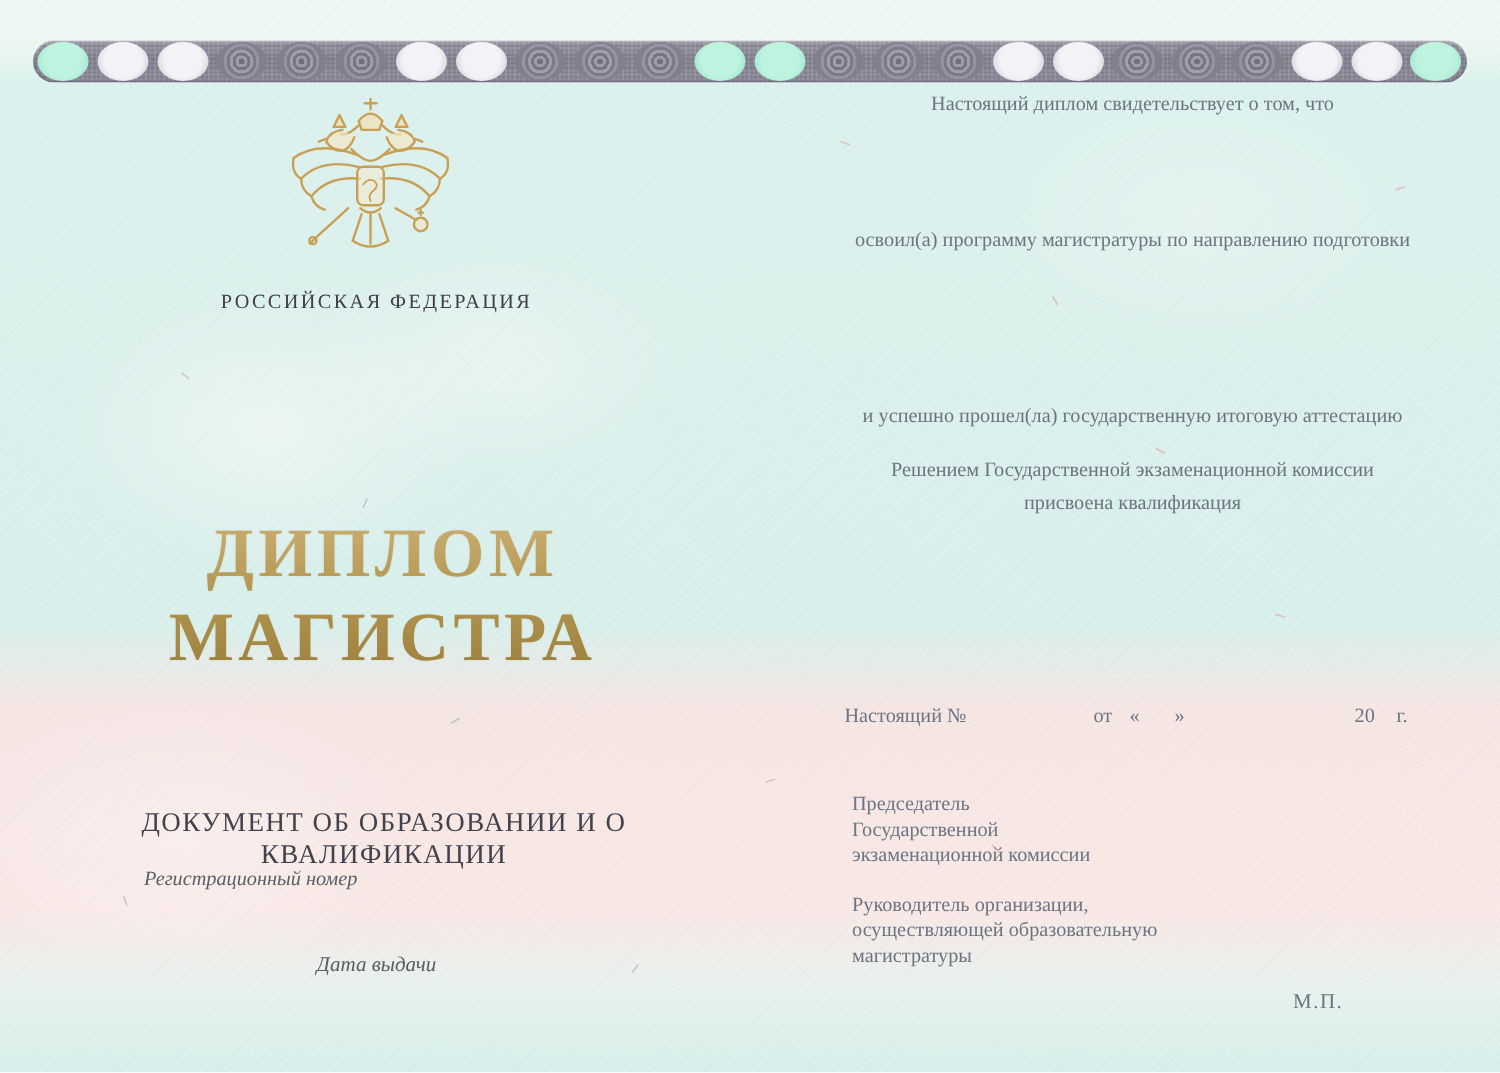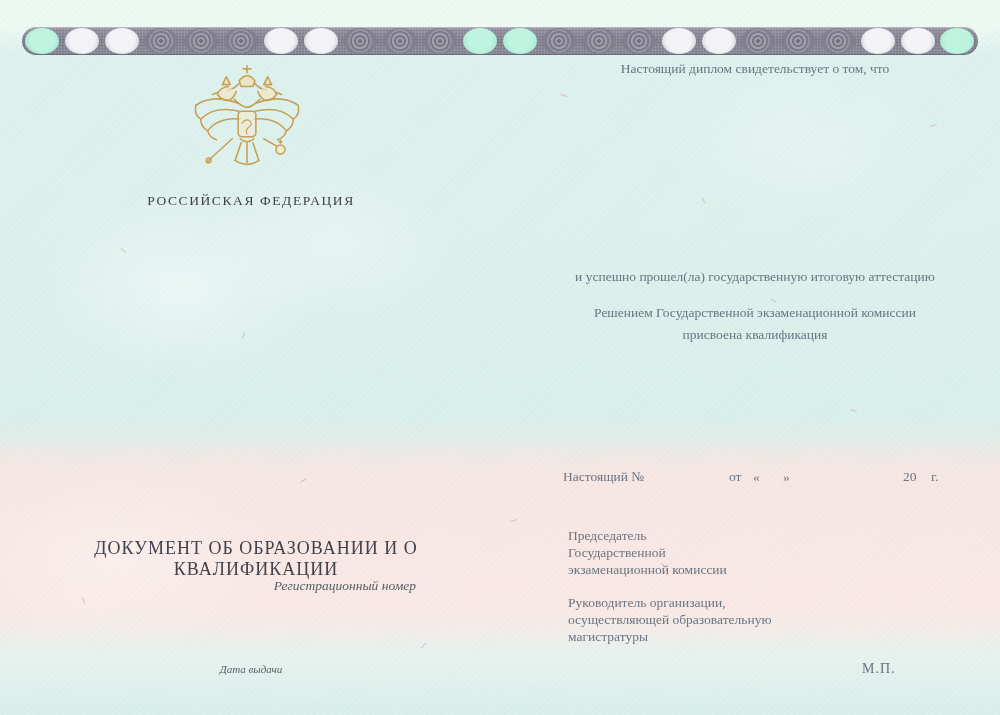--- a/index.html
+++ b/index.html
@@ -66,26 +66,26 @@
     font-size:46px;line-height:56px;font-weight:bold;letter-spacing:3px;
     background:linear-gradient(180deg,#cdb377 15%,#b1954f 55%,#9c813e 90%);
     -webkit-background-clip:text;background-clip:text;color:transparent;
     text-shadow:0 0 1px rgba(170,140,70,0.25);
   }
   .doc-subtitle{
     left:46px;top:538px;width:420px;text-align:center;
     font-size:18px;letter-spacing:1px;color:#42424d;
   }
   .reg-label{
-    left:96px;top:578px;width:320px;text-align:right;
+    left:96px;top:578px;width:320px;text-align:left;
     font-size:13.5px;font-style:italic;color:#565e66;
   }
   .date-label{
     left:96px;top:636px;width:310px;text-align:center;
-    font-size:11px;font-style:italic;color:#565e66;margin-top:27px;
+    font-size:14px;font-style:italic;color:#565e66;
   }
   
   .rc{color:#6b7480;font-size:13.5px;}
   .statement{left:530px;top:61px;width:450px;text-align:center;}
   .program{left:530px;top:152px;width:450px;text-align:center;}
   .attestation{left:530px;top:269px;width:450px;text-align:center;}
   .commission1{left:530px;top:305px;width:450px;text-align:center;}
   .commission2{left:530px;top:327px;width:450px;text-align:center;}
   .protocol-label{left:563px;top:469px;}
   .protocol-ot{left:729px;top:469px;}
@@ -170,26 +170,31 @@
       <circle cx="26" cy="102" r="2.4"></circle>
 
       <path d="M82,80 l14,8"></path>
       <circle cx="99" cy="91" r="4.6" fill="#f2e6c4" fill-opacity="0.6"></circle>
       <path d="M99,84.5 v-3 M97.5,83 h3"></path>
     </g>
   </svg>
 
   <div class="abs country">РОССИЙСКАЯ ФЕДЕРАЦИЯ</div>
 
+  <div class="abs title">
+    <div>ДИПЛОМ</div>
+    <div>МАГИСТРА</div>
+  </div>
 
   <div class="abs doc-subtitle">ДОКУМЕНТ ОБ ОБРАЗОВАНИИ И О КВАЛИФИКАЦИИ</div>
   <div class="abs reg-label">Регистрационный номер</div>
   <div class="abs date-label">Дата выдачи</div>
 
   <div class="abs rc statement">Настоящий диплом свидетельствует о том, что</div>
+  <div class="abs rc program">освоил(а) программу магистратуры по направлению подготовки</div>
   <div class="abs rc attestation">и успешно прошел(ла) государственную итоговую аттестацию</div>
   <div class="abs rc commission1">Решением Государственной экзаменационной комиссии</div>
   <div class="abs rc commission2">присвоена квалификация</div>
 
   <span class="abs rc protocol-label">Настоящий №</span>
   <span class="abs rc protocol-ot">от</span>
   <span class="abs rc protocol-q1">«</span>
   <span class="abs rc protocol-q2">»</span>
   <span class="abs rc protocol-year">20</span>
   <span class="abs rc protocol-g">г.</span>

